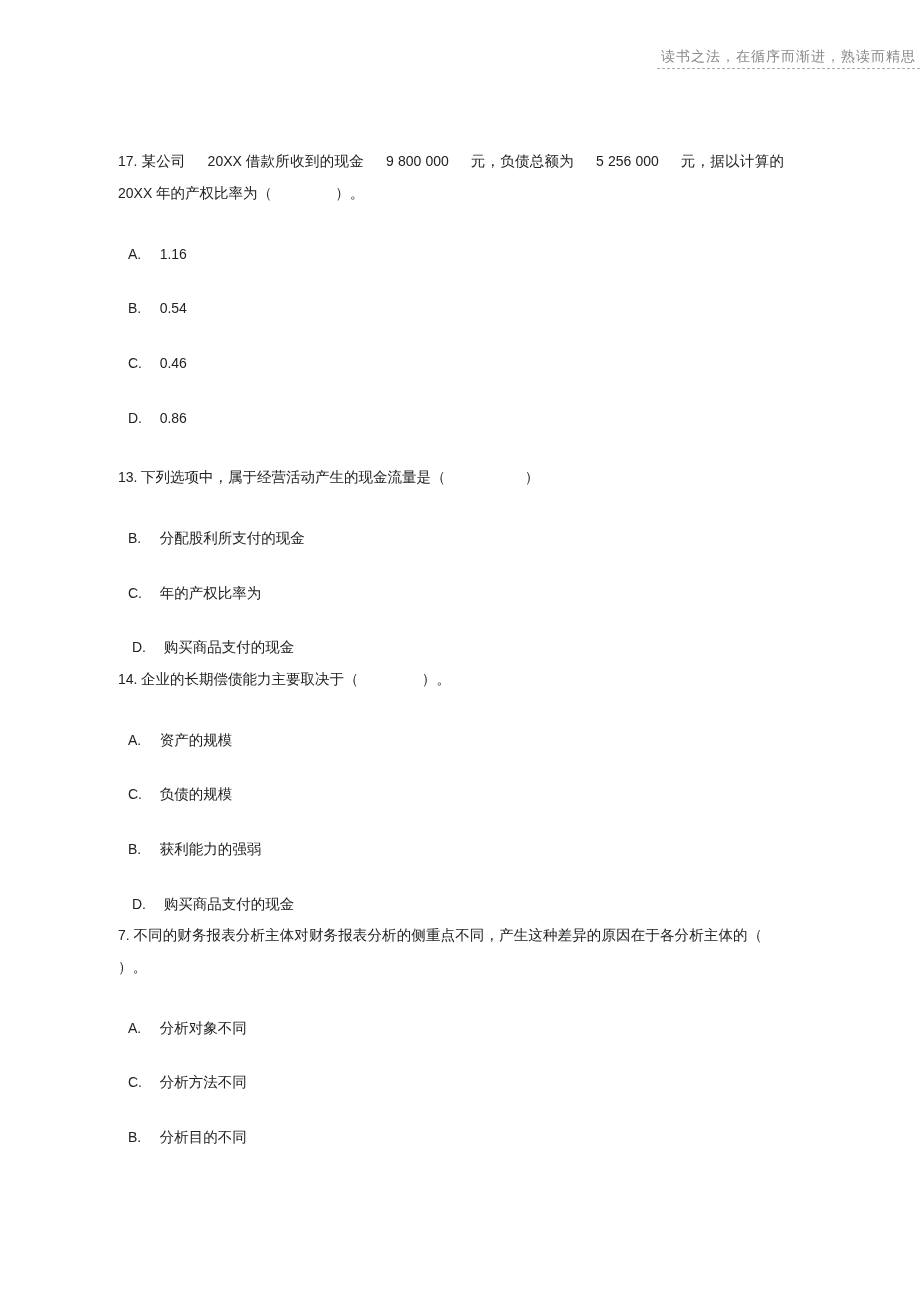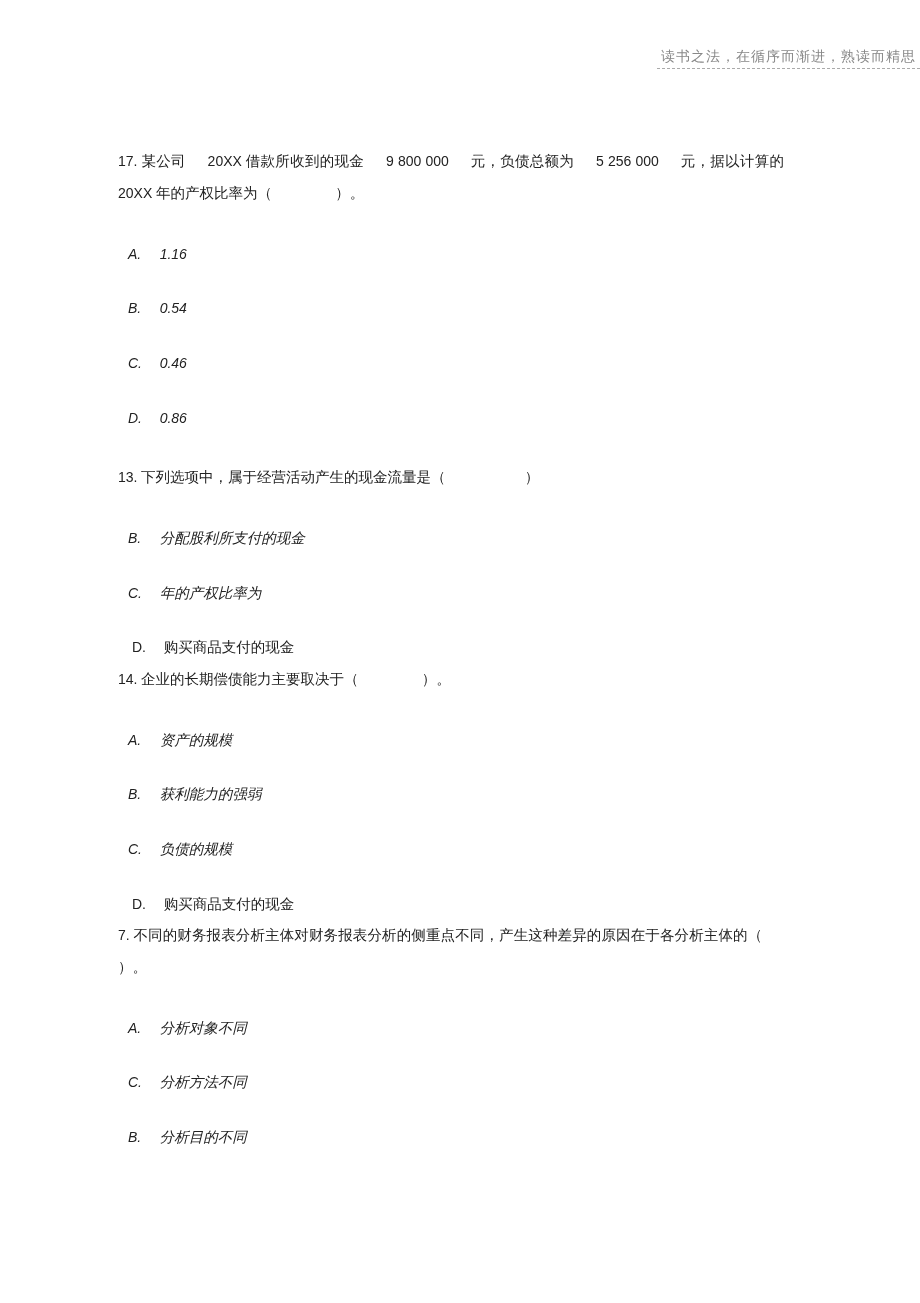--- a/index.html
+++ b/index.html
@@ -40,21 +40,20 @@
       line-height: 2.2;
       text-align: justify;
     }
     .q-number {
       font-family: Arial, sans-serif;
       font-size: 14px;
     }
     .option {
       margin-bottom: 34px;
       padding-left: 10px;
-      font-style: italic;
     }
     .option-tight {
       margin-bottom: 6px;
       padding-left: 14px;
     }
     .option-letter {
       font-family: Arial, sans-serif;
       font-size: 14px;
       display: inline-block;
       min-width: 28px;
@@ -139,26 +138,26 @@
       <span class="q-number">14.</span>
       <span>企业的长期偿债能力主要取决于（</span>
       <span class="blank-mid"></span>
       <span>）。</span>
     </div>
     <div class="option">
       <span class="option-letter">A.</span>
       <span>资产的规模</span>
     </div>
     <div class="option">
+      <span class="option-letter">C.</span>
+      <span>负债的规模</span>
+    </div>
+    <div class="option">
       <span class="option-letter">B.</span>
       <span>获利能力的强弱</span>
-    </div>
-    <div class="option">
-      <span class="option-letter">C.</span>
-      <span>负债的规模</span>
     </div>
     <div class="option-tight">
       <span class="option-letter">D.</span>
       <span>购买商品支付的现金</span>
     </div>
   </div>
 
   <div class="question-block">
     <div class="q-stem">
       <span class="q-number">7.</span>

